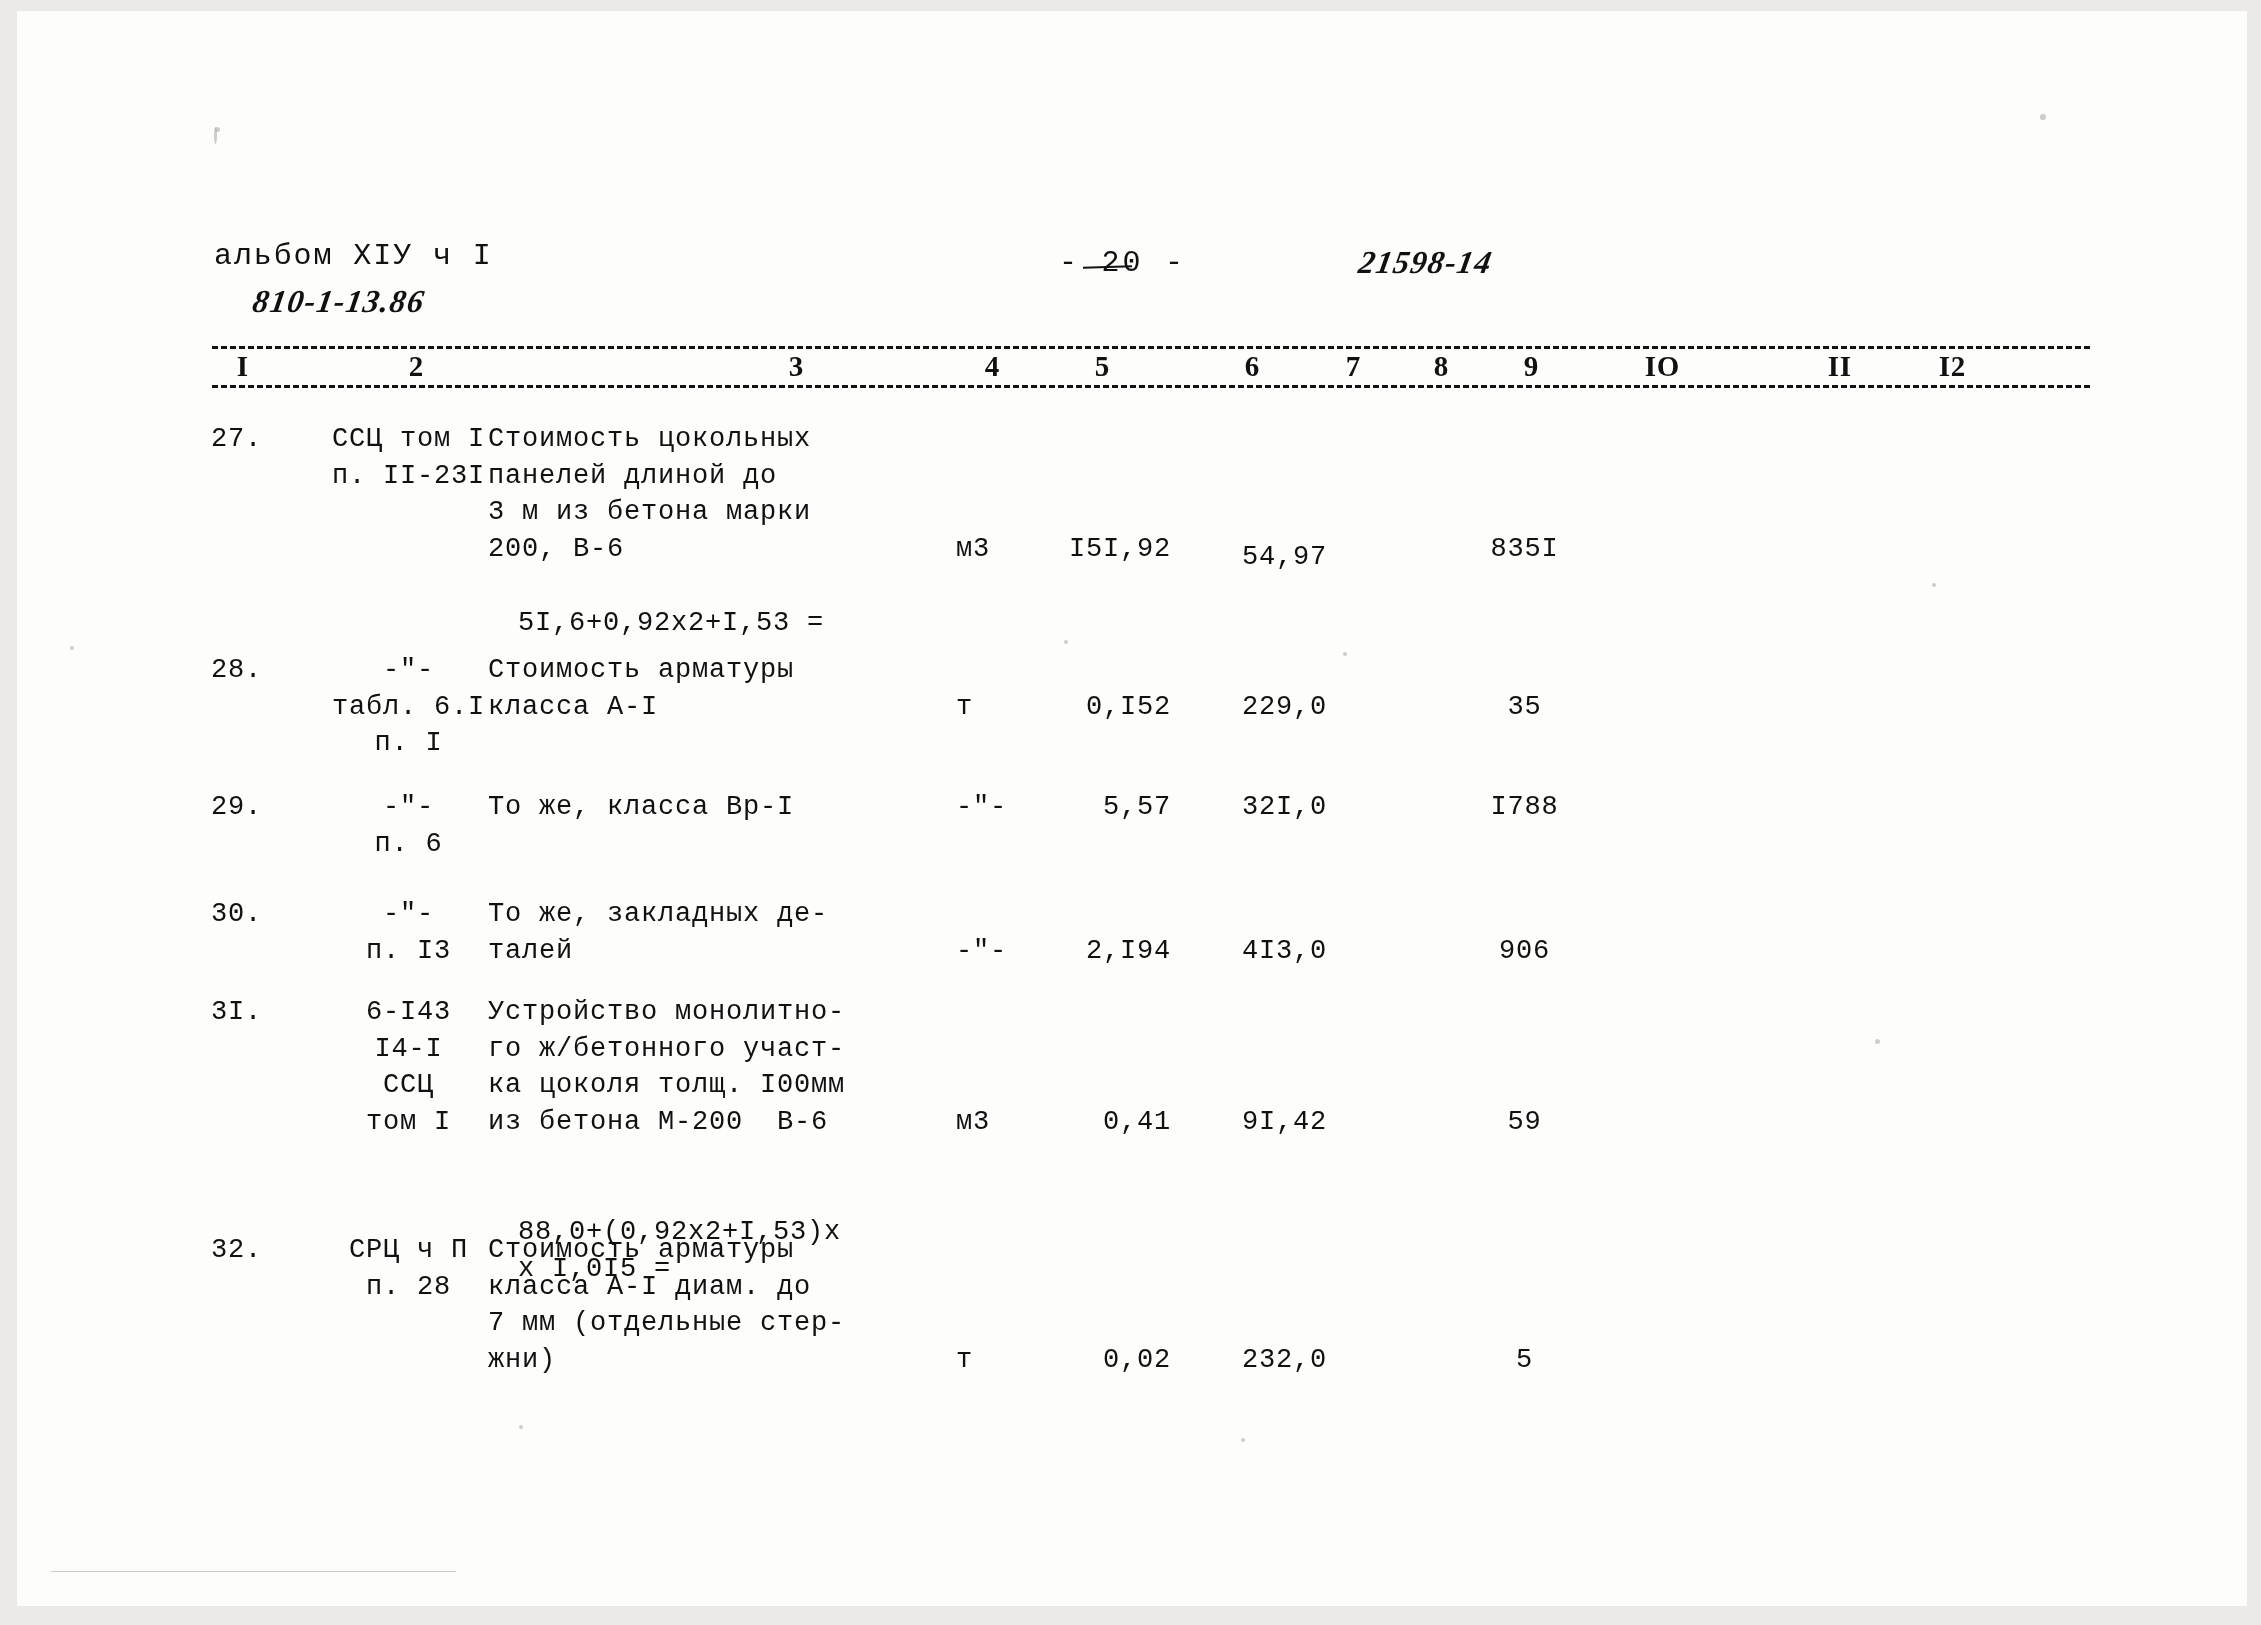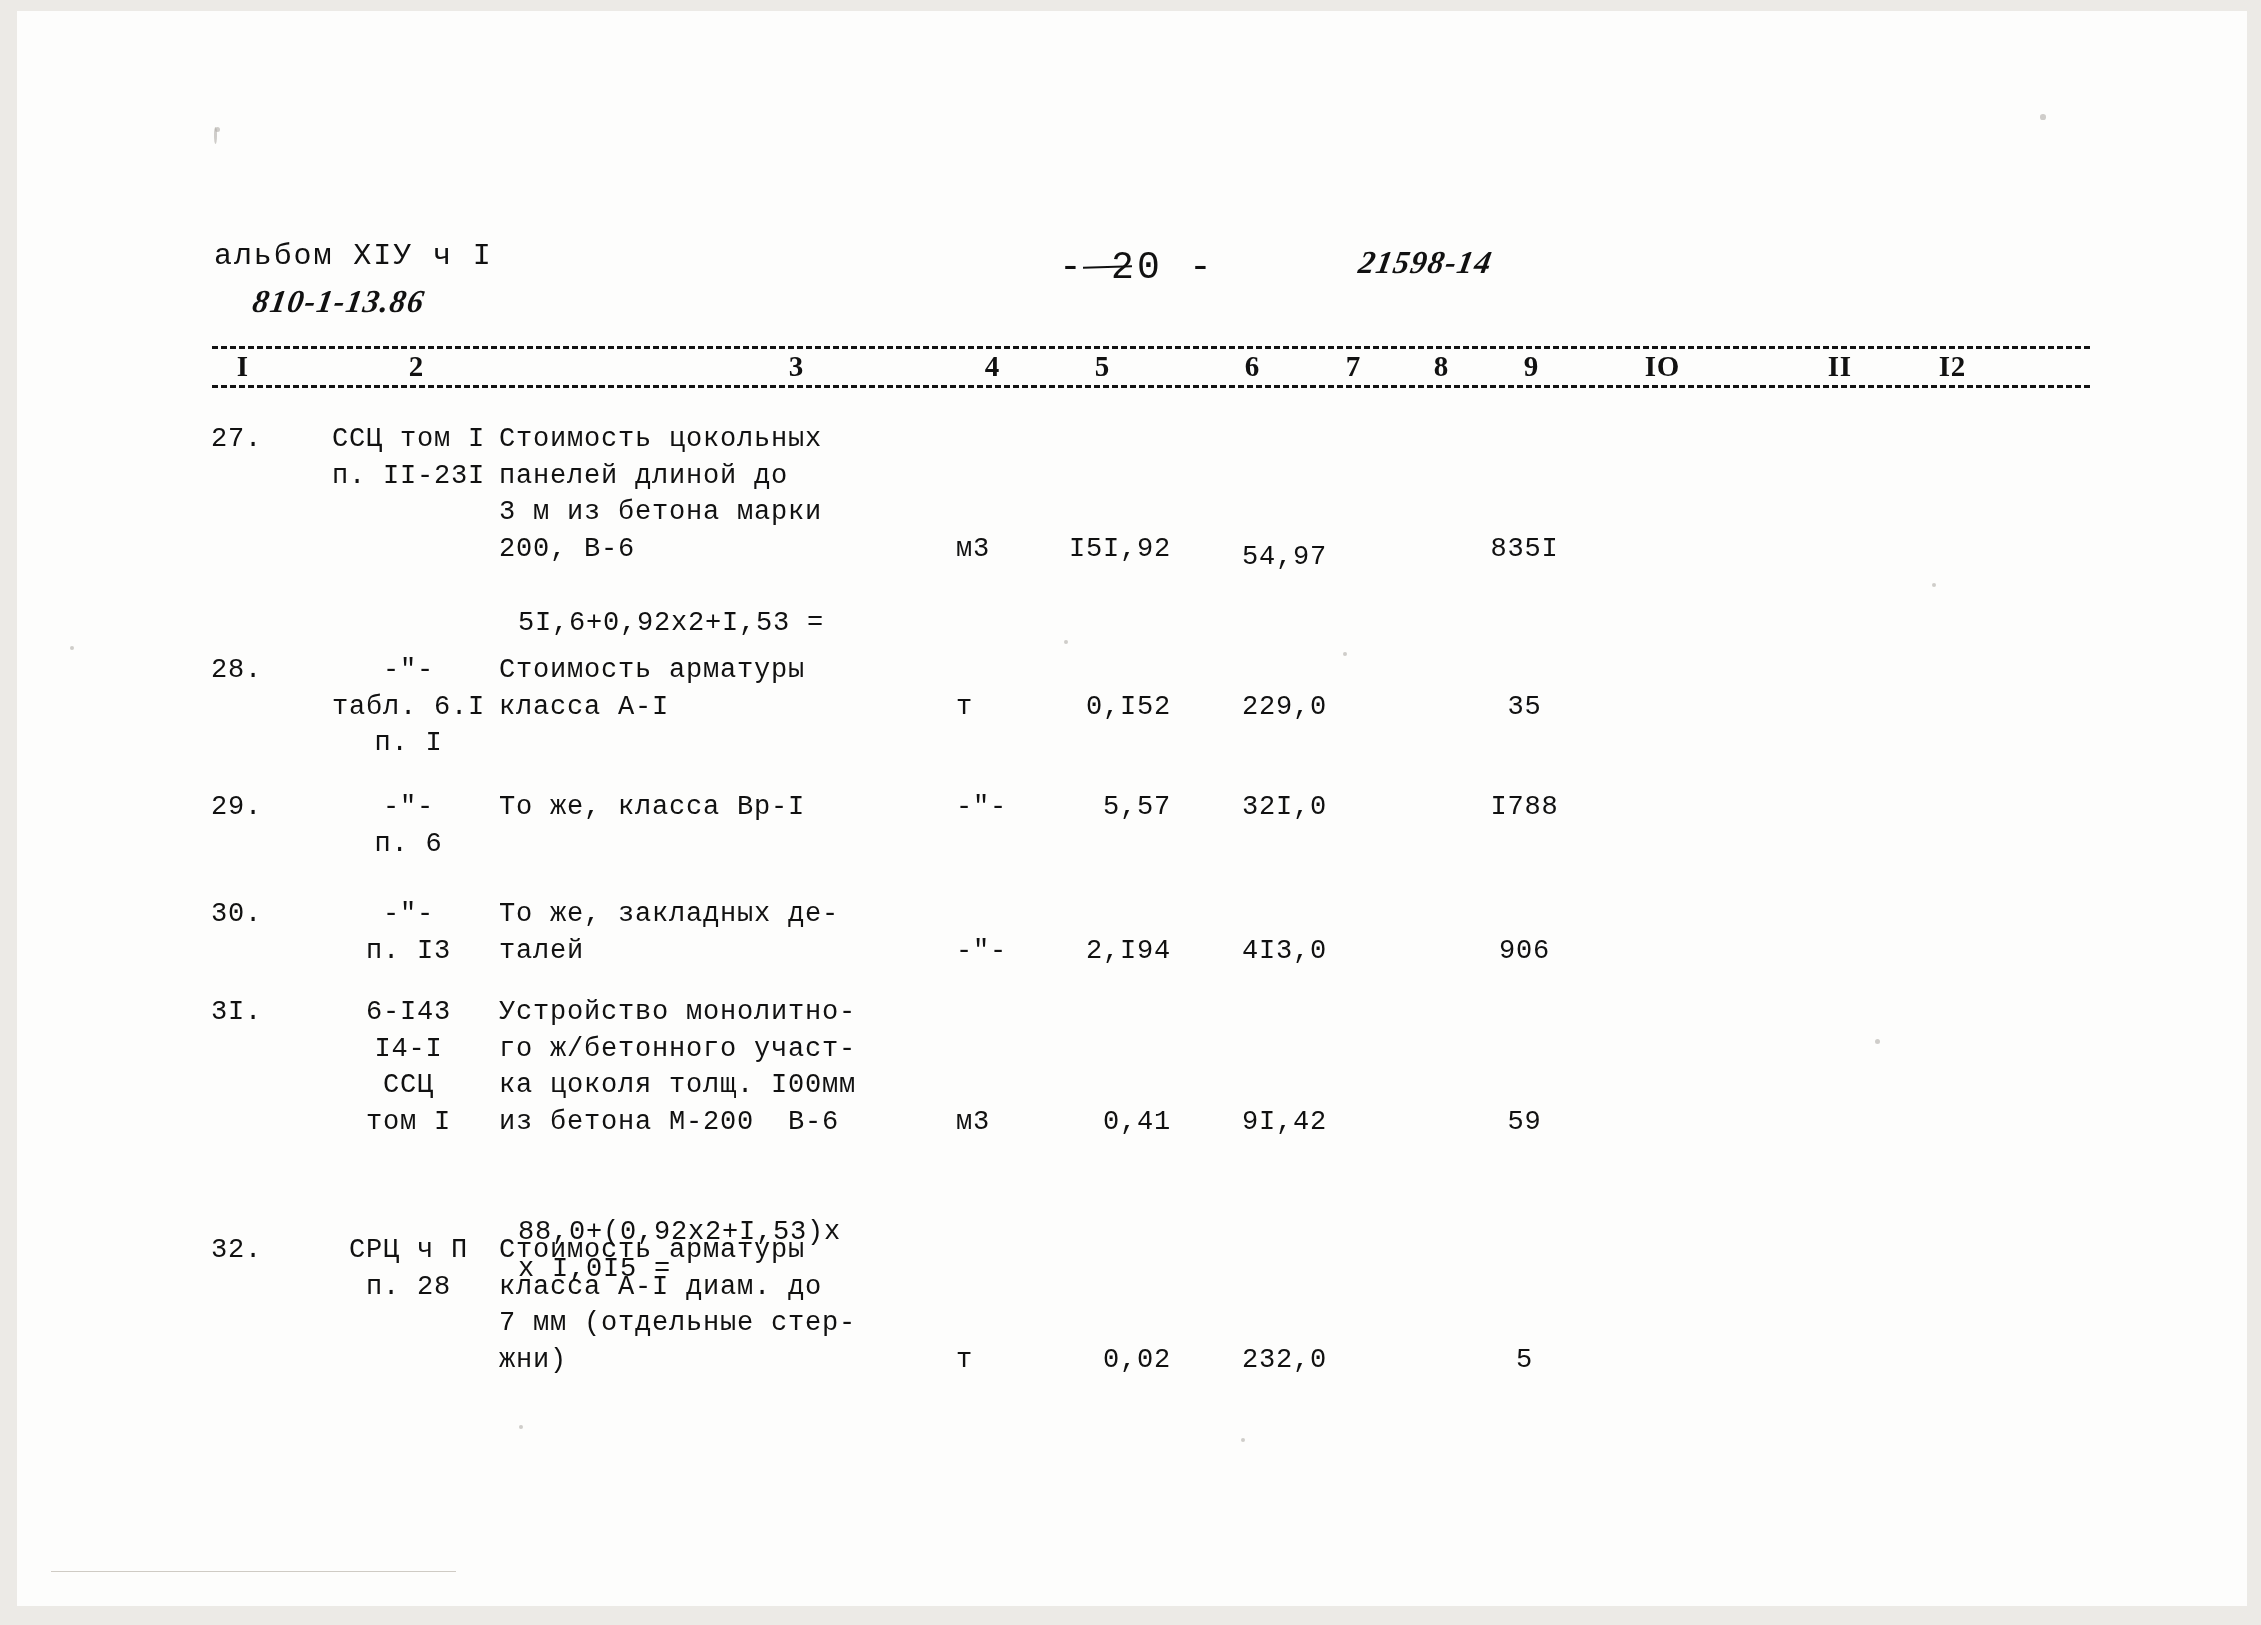--- a/index.html
+++ b/index.html
@@ -51,21 +51,21 @@
     font-weight: bold;
     font-size: 32px;
     letter-spacing: 1.3px;
     transform: skewX(-9deg);
     white-space: nowrap;
   }
   .hdr-page {
     position: absolute;
     left: 1059px;
     top: 246px;
-    font-size: 38px;
+    font-size: 30px;
     letter-spacing: 3.2px;
     white-space: nowrap;
   }
   .hdr-page .strike {
     position: absolute;
     left: 24px;
     top: 20px;
     width: 49px;
     height: 1.9px;
     background: #111;
@@ -113,21 +113,21 @@
 
   .cell {
     position: absolute;
     font-size: 27px;
     line-height: 37px;
     letter-spacing: 0.8px;
     white-space: pre;
   }
   .c-num   { left: 211px;  width: 95px; }
   .c-just  { left: 304px;  width: 209px; }
-  .c-name  { left: 499px;  width: 443px; }
+  .c-name  { left: 488px;  width: 443px; }
   .c-unit  { left: 956px; width: 76px; text-align: left; }
   .c-qty   { left: 1025px; width: 146px; text-align: right; }
   .c-price { left: 1191px; width: 136px; text-align: right; }
   .c-sum   { left: 1455px; width: 139px; text-align: center; }
   .c-calc  { left: 518px;  width: 570px; }
 
   .center { text-align: center; }
   .hairline {
     position: absolute;
     height: 1.3px;

